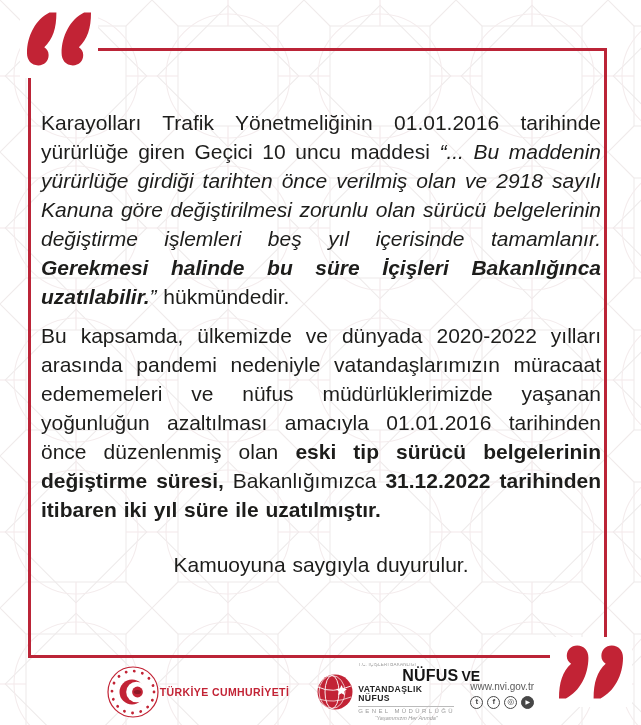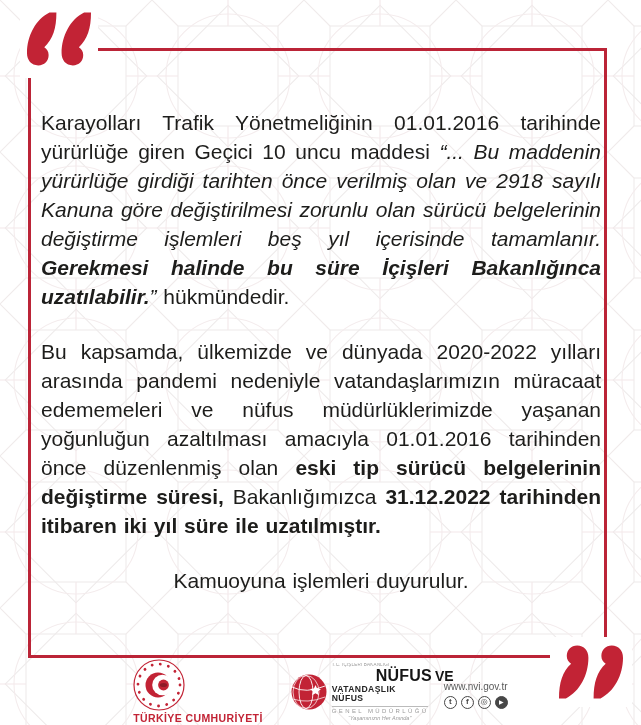--- a/index.html
+++ b/index.html
@@ -15,29 +15,29 @@
     border:3px solid #bb2437;box-sizing:border-box;z-index:1;background:transparent;
   }
   .quote-mark{position:absolute;z-index:3;background:#fff;display:flex;align-items:center;justify-content:center;}
   .quote-open{left:20px;top:0px;width:78px;height:78px;}
   .quote-close{left:550px;top:637px;width:82px;height:70px;}
   .content{
     position:absolute;left:41px;top:108px;width:560px;z-index:2;
     color:#1d1d1b;font-size:21px;line-height:29px;word-spacing:1px;
   }
   .para{margin:0;text-align:justify;}
-  .para + .para{margin-top:26px;}
+  .para + .para{margin-top:10px;}
   .it{font-style:italic;}
   .b{font-weight:bold;}
   .closing-line{margin:26px 0 0 0;text-align:center;font-size:21px;}
   .footer{
     position:absolute;left:0;top:662px;width:641px;height:60px;z-index:2;
     display:flex;align-items:center;justify-content:center;gap:14px;
   }
-  .ministry-wrap{display:flex;gap:1px;flex-direction:column;}
+  .ministry-wrap{display:flex;align-items:center;gap:1px;}
   .ministry-text{color:#c22335;line-height:1.15;}
   .ministry-line1{font-size:10.5px;font-weight:600;letter-spacing:.4px;}
   .ministry-line2{font-size:12.5px;font-weight:800;letter-spacing:.4px;}
   .nvi-wrap{display:flex;align-items:center;gap:5px;margin-left:14px;}
   .nvi-text{line-height:1;width:96px;}
   .nvi-top{font-size:4.5px;color:#9a9a9a;letter-spacing:.2px;white-space:nowrap;overflow:hidden;}
   .nvi-name-row{display:flex;align-items:baseline;gap:3px;margin-top:1px;}
   .nvi-nufus{font-size:16px;font-weight:900;color:#151515;letter-spacing:.2px;margin-left:44px;}
   .nvi-ve{font-size:14px;font-weight:900;color:#151515;}
   .nvi-line2{font-size:8.6px;font-weight:900;color:#242424;letter-spacing:.4px;margin-top:1px;}
@@ -91,21 +91,21 @@
         <path d="M66 0 L74 0 C74 18 70 31 60 40 C63 42 65 45 65 49 C65 56 60 61 53 61 C45 61 40 55 40 47 C40 27 50 8 66 0 Z"></path>
       </g>
     </svg>
   </div>
 
   <div class="content">
     <p class="para"><span>Karayolları Trafik Yönetmeliğinin 01.01.2016 tarihinde yürürlüğe giren Geçici 10 uncu maddesi </span><span class="it">“... Bu maddenin yürürlüğe girdiği tarihten önce verilmiş olan ve 2918 sayılı Kanuna göre değiştirilmesi zorunlu olan sürücü belgelerinin değiştirme işlemleri beş yıl içerisinde tamamlanır. </span><span class="it b">Gerekmesi halinde bu süre İçişleri Bakanlığınca uzatılabilir.</span><span class="it">”</span><span> hükmündedir.</span></p>
 
     <p class="para"><span>Bu kapsamda, ülkemizde ve dünyada 2020-2022 yılları arasında pandemi nedeniyle vatandaşlarımızın müracaat edememeleri ve nüfus müdürlüklerimizde yaşanan yoğunluğun azaltılması amacıyla 01.01.2016 tarihinden önce düzenlenmiş olan </span><span class="b">eski tip sürücü belgelerinin değiştirme süresi,</span><span> Bakanlığımızca </span><span class="b">31.12.2022 tarihinden itibaren iki yıl süre ile uzatılmıştır.</span></p>
 
-    <p class="closing-line">Kamuoyuna işlemleri duyurulur.</p>
+    <p class="closing-line">Kamuoyuna saygıyla duyurulur.</p>
   </div>
 
   <div class="footer">
 
     <div class="ministry-wrap">
       <svg width="52" height="52" viewBox="0 0 52 52" xmlns="http://www.w3.org/2000/svg">
         <circle cx="26" cy="26" r="25" fill="#fff" stroke="#c22335" stroke-width="1.2"></circle>
         <circle cx="26" cy="26" r="21" fill="none" stroke="#c22335" stroke-width="2.8" stroke-dasharray="0.1 8.2" stroke-linecap="round"></circle>
         <circle cx="25" cy="26" r="12.5" fill="#c22335"></circle>
         <circle cx="29.5" cy="26" r="10.3" fill="#ffffff"></circle>

